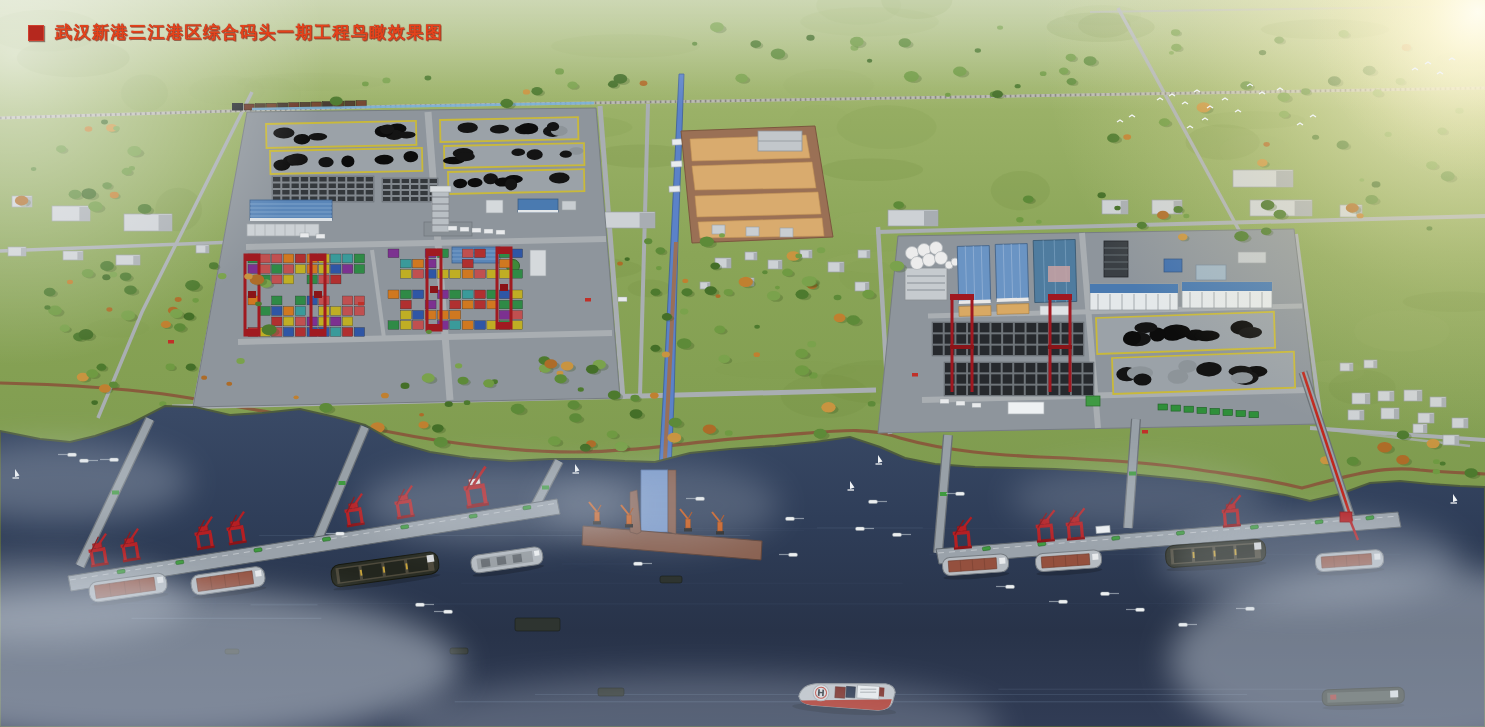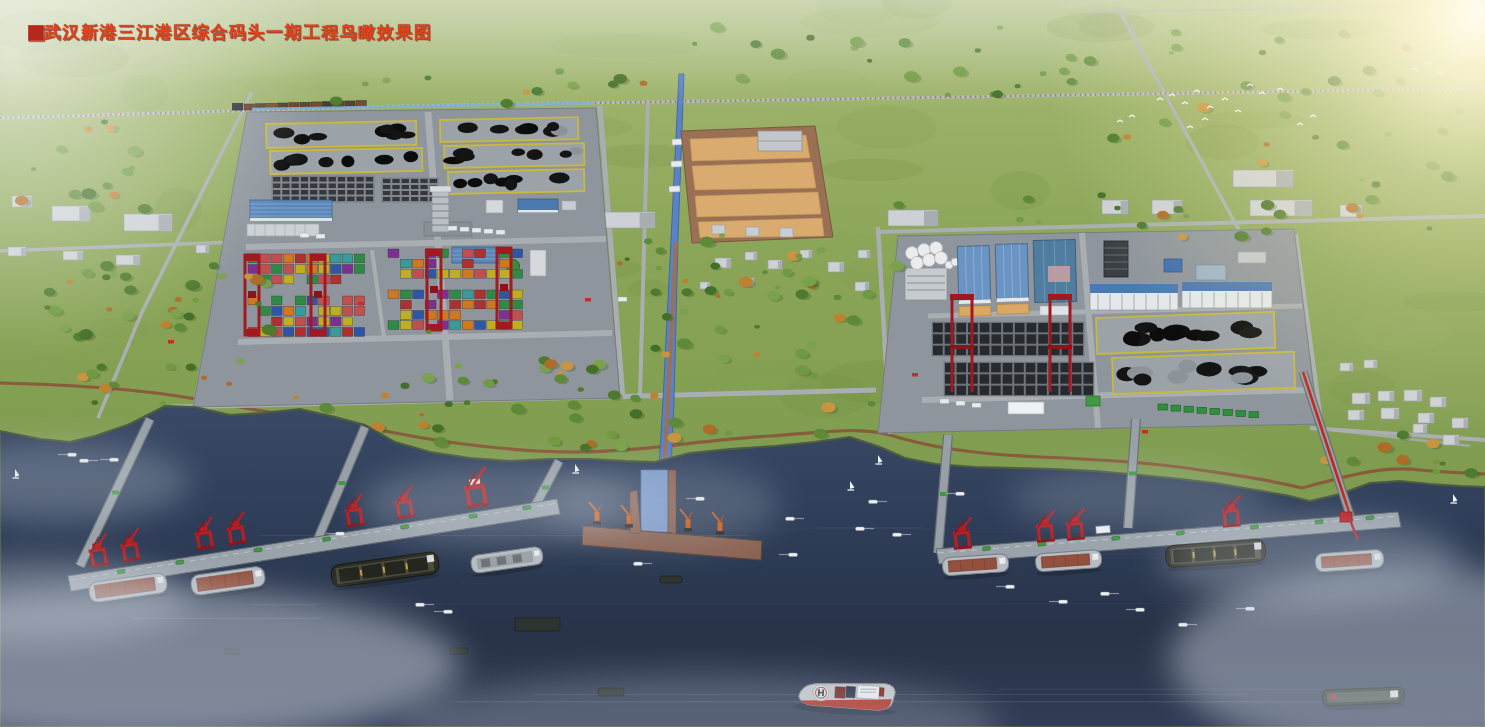--- a/index.html
+++ b/index.html
@@ -1,19 +1,19 @@
 <!DOCTYPE html>
 <html><head>
 <meta charset="utf-8">
 <style>
   html,body{margin:0;padding:0;background:#555;}
   .scene{position:relative;width:1485px;height:727px;overflow:hidden;background:#7a964b;
          font-family:"DejaVu Sans","Liberation Sans",sans-serif;}
   .scene svg{display:block;position:absolute;left:0;top:0;}
-  .title-bar{position:absolute;left:28px;top:21px;display:flex;align-items:center;z-index:5;}
+  .title-bar{position:absolute;left:28px;top:21px;display:flex;align-items:center;gap:11px;z-index:5;}
   .title-sq{width:14px;height:14px;background:#b5281e;border:1px solid #d0402e;box-shadow:1px 1px 1px rgba(60,10,5,.5);}
   .title-text{font-size:17px;font-weight:bold;letter-spacing:1.5px;color:#e4431c;
               text-shadow:1px 1px 0 rgba(110,20,8,.55), 0 0 1px #8a1a10;white-space:nowrap;}
 </style>
 </head>
 <body>
 
 <div class="scene">
 <svg id="scene-svg" width="1485" height="727" viewBox="0 0 1485 727">
 <defs>

